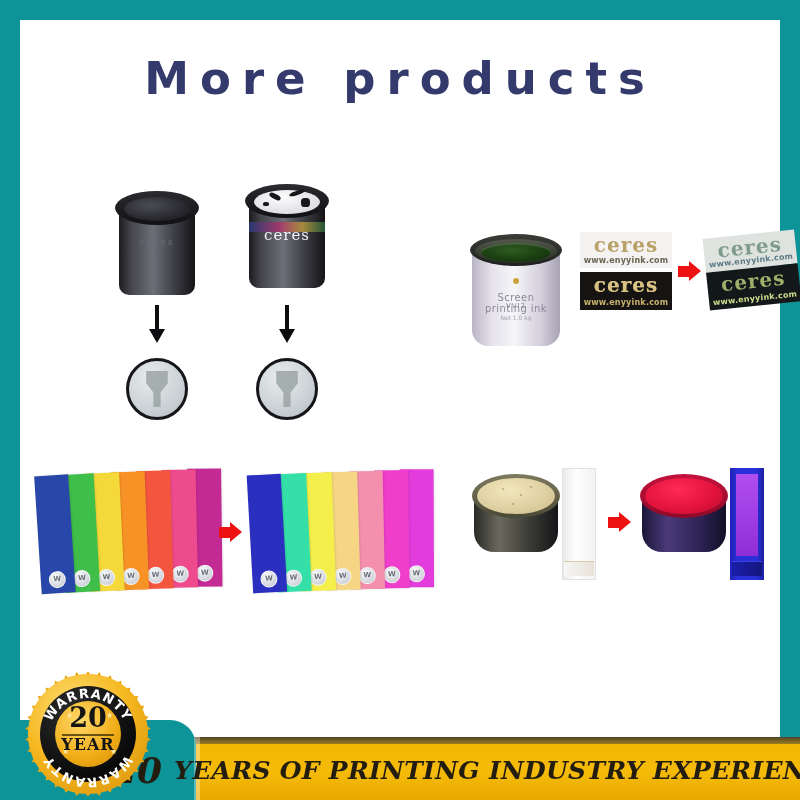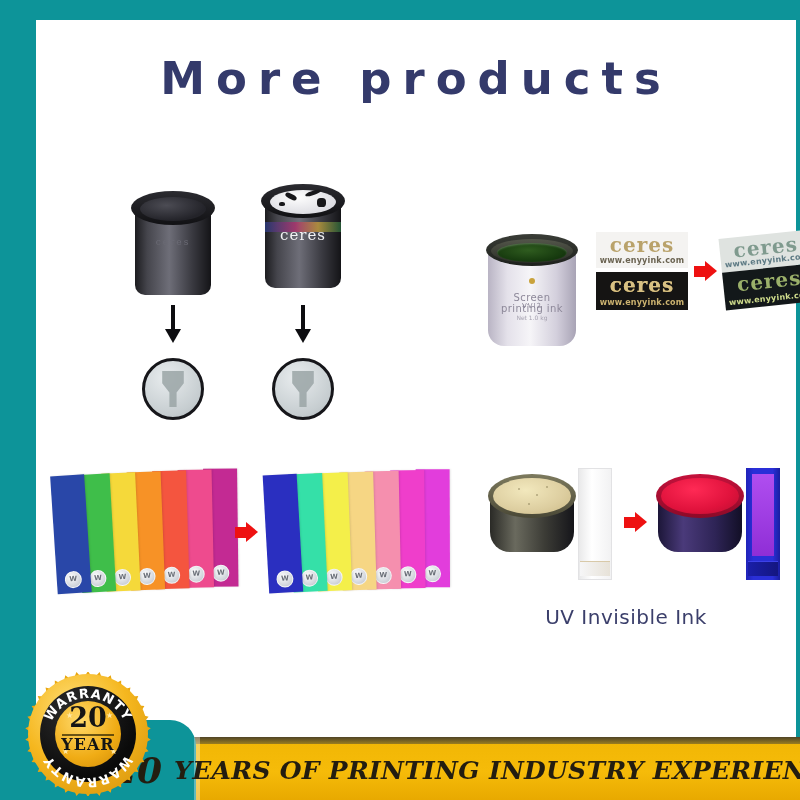--- a/index.html
+++ b/index.html
@@ -1,19 +1,19 @@
 <!DOCTYPE html>
 <html><head>
 <meta charset="utf-8">
 <style>
   html,body{margin:0;padding:0;background:#fff;}
   body{width:800px;height:800px;overflow:hidden;font-family:"DejaVu Sans",sans-serif;}
 
   .page{position:relative;width:800px;height:800px;background:#0d9499;overflow:hidden;}
-  .canvas{position:absolute;left:36px;top:20px;width:760px;height:760px;background:#ffffff;}
+  .canvas{position:absolute;left:20px;top:20px;width:760px;height:760px;background:#ffffff;}
 
   
   .title{
     position:absolute;left:0;top:32px;width:760px;text-align:center;
     font-family:"DejaVu Sans",sans-serif;
     font-size:45px;font-weight:700;color:#343a6b;letter-spacing:11px;
     white-space:nowrap;
   }
 
   
@@ -405,21 +405,20 @@
         <div class="side" style="background:linear-gradient(90deg,#1c1638,#4a3a7a 30%,#2e2456 68%,#120f26);"></div>
         <div class="top" style="background:linear-gradient(180deg,#c4123c,#8c0a28);"></div>
         <div class="fill" style="background:radial-gradient(ellipse at 42% 32%,#ff2a55,#e0123c 60%,#b70e30 100%);"></div>
       </div>
       <div class="uvcard" style="left:280px;top:18px;">
         <div class="face" style="background:linear-gradient(90deg,#1f23b8,#2a2fd8 22%,#2a2fd8 78%,#1a1ea0);"></div>
         <div style="position:absolute;left:6px;top:6px;width:22px;height:82px;background:linear-gradient(180deg,#b04ef0,#8f2ed6);"></div>
         <div class="foot" style="background:linear-gradient(90deg,#1a1ea8,#141680);border-top:1px solid #3d42e8;"></div>
       </div>
     </div>
-    <div class="caption" style="left:420px;top:585px;width:340px;">UV Invisible Ink</div>
 
   </div>
 
   <div class="footer-gold"></div>
   <div class="footer-teal"></div>
 
   <div class="footer-text">
     <span class="big">20</span>
     <span class="small">YEARS OF PRINTING INDUSTRY EXPERIENCE</span>
   </div>

